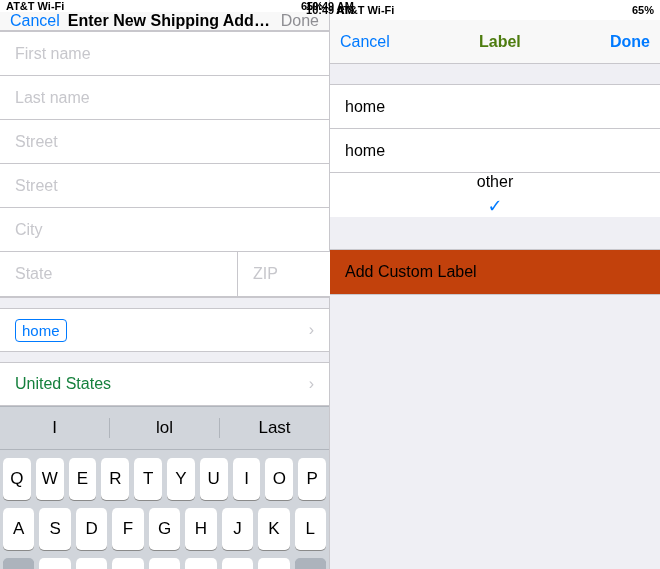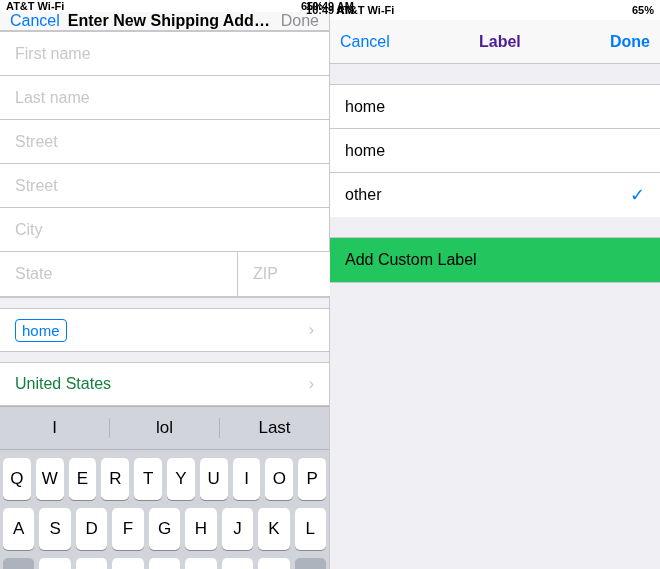--- a/index.html
+++ b/index.html
@@ -240,21 +240,21 @@
       justify-content: space-between;
       padding: 0 10px;
     }
     .right-nav-bar .cancel-btn {
       color: #007aff;
       font-size: 16px;
     }
     .right-nav-bar .title {
       font-size: 16px;
       font-weight: 600;
-      color: #4c1d95;
+      color: #4d7c0f;
     }
     .right-nav-bar .done-btn {
       color: #007aff;
       font-size: 16px;
       font-weight: 600;
     }
 
     .label-section {
       margin-top: 20px;
       background: #fff;
@@ -265,36 +265,37 @@
       display: flex;
       align-items: center;
       min-height: 44px;
       padding: 0 15px;
       border-bottom: 1px solid #c8c7cc;
       background: #fff;
       cursor: pointer;
     }
     .label-option:last-child {
       border-bottom: none;
+      flex-direction: column;
     }
 
     .label-option-text {
       font-size: 16px;
       color: #000;
       flex: 1;
     }
 
     .check-icon {
       color: #007aff;
       font-size: 18px;
     }
 
     .custom-label-section {
-      margin-top: 20px;
-      background: #22c55e;
+      margin-top: 32px;
+      background: #c2410c;
       border-top: 1px solid #c8c7cc;
       border-bottom: 1px solid #c8c7cc;
     }
 
     .custom-label-row {
       display: flex;
       align-items: center;
       min-height: 44px;
       padding: 0 15px;
       cursor: pointer;

